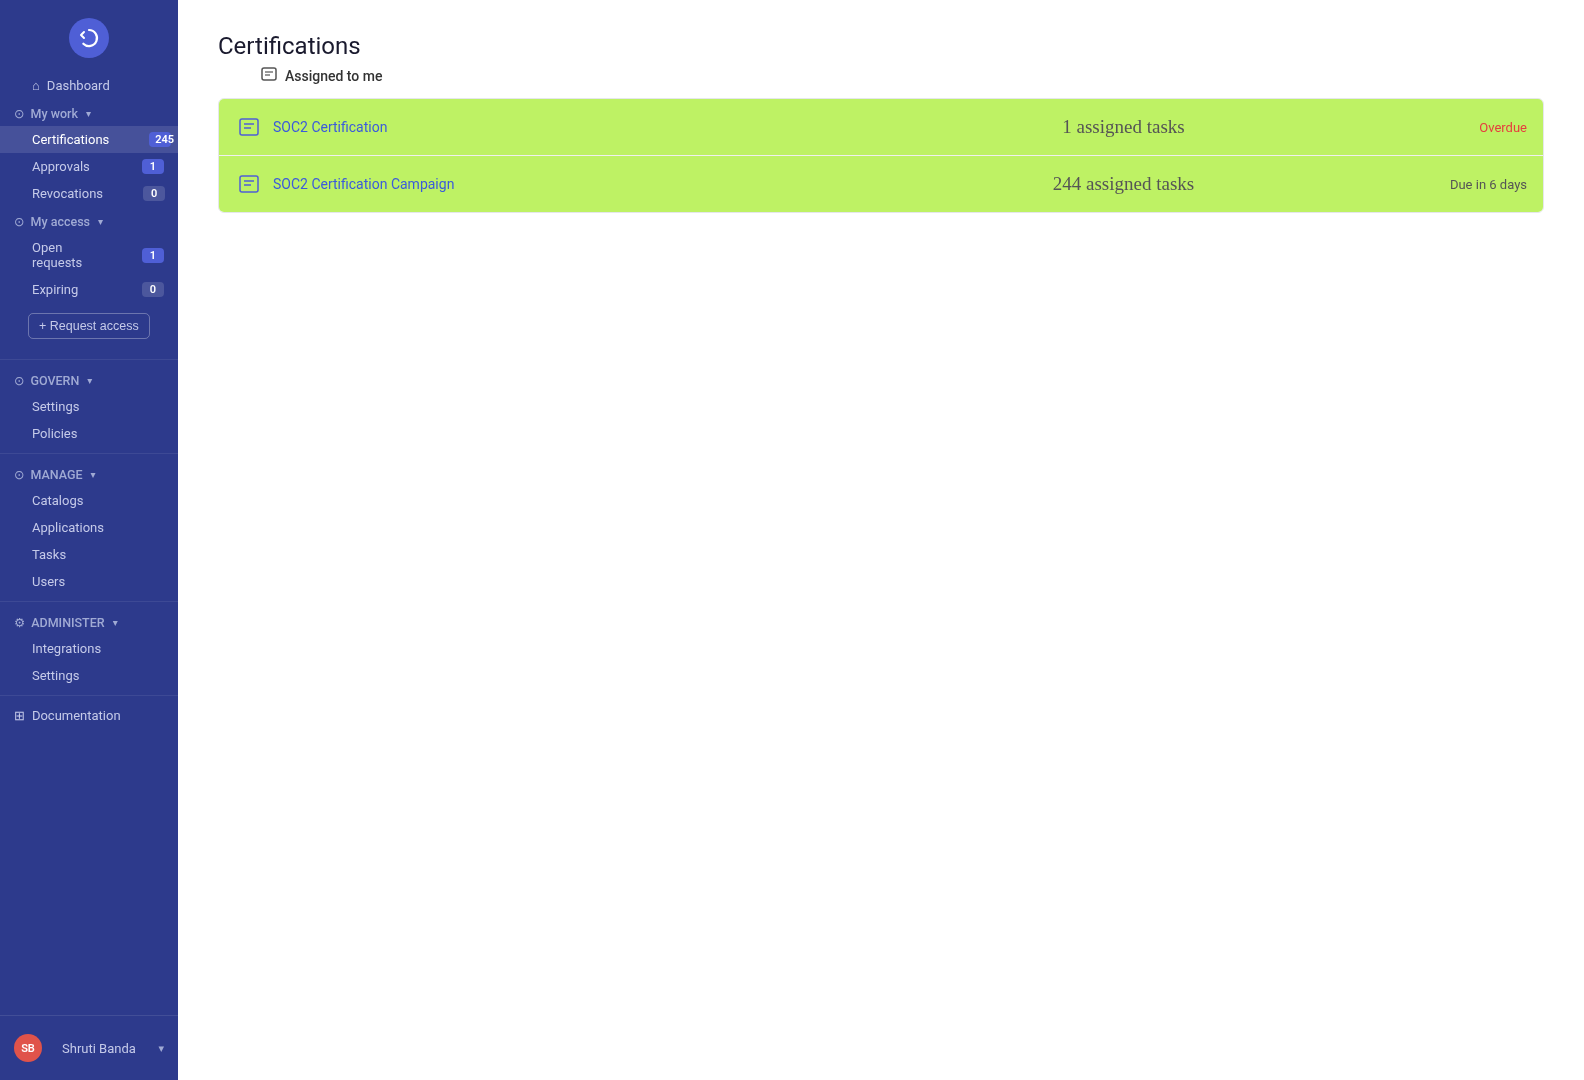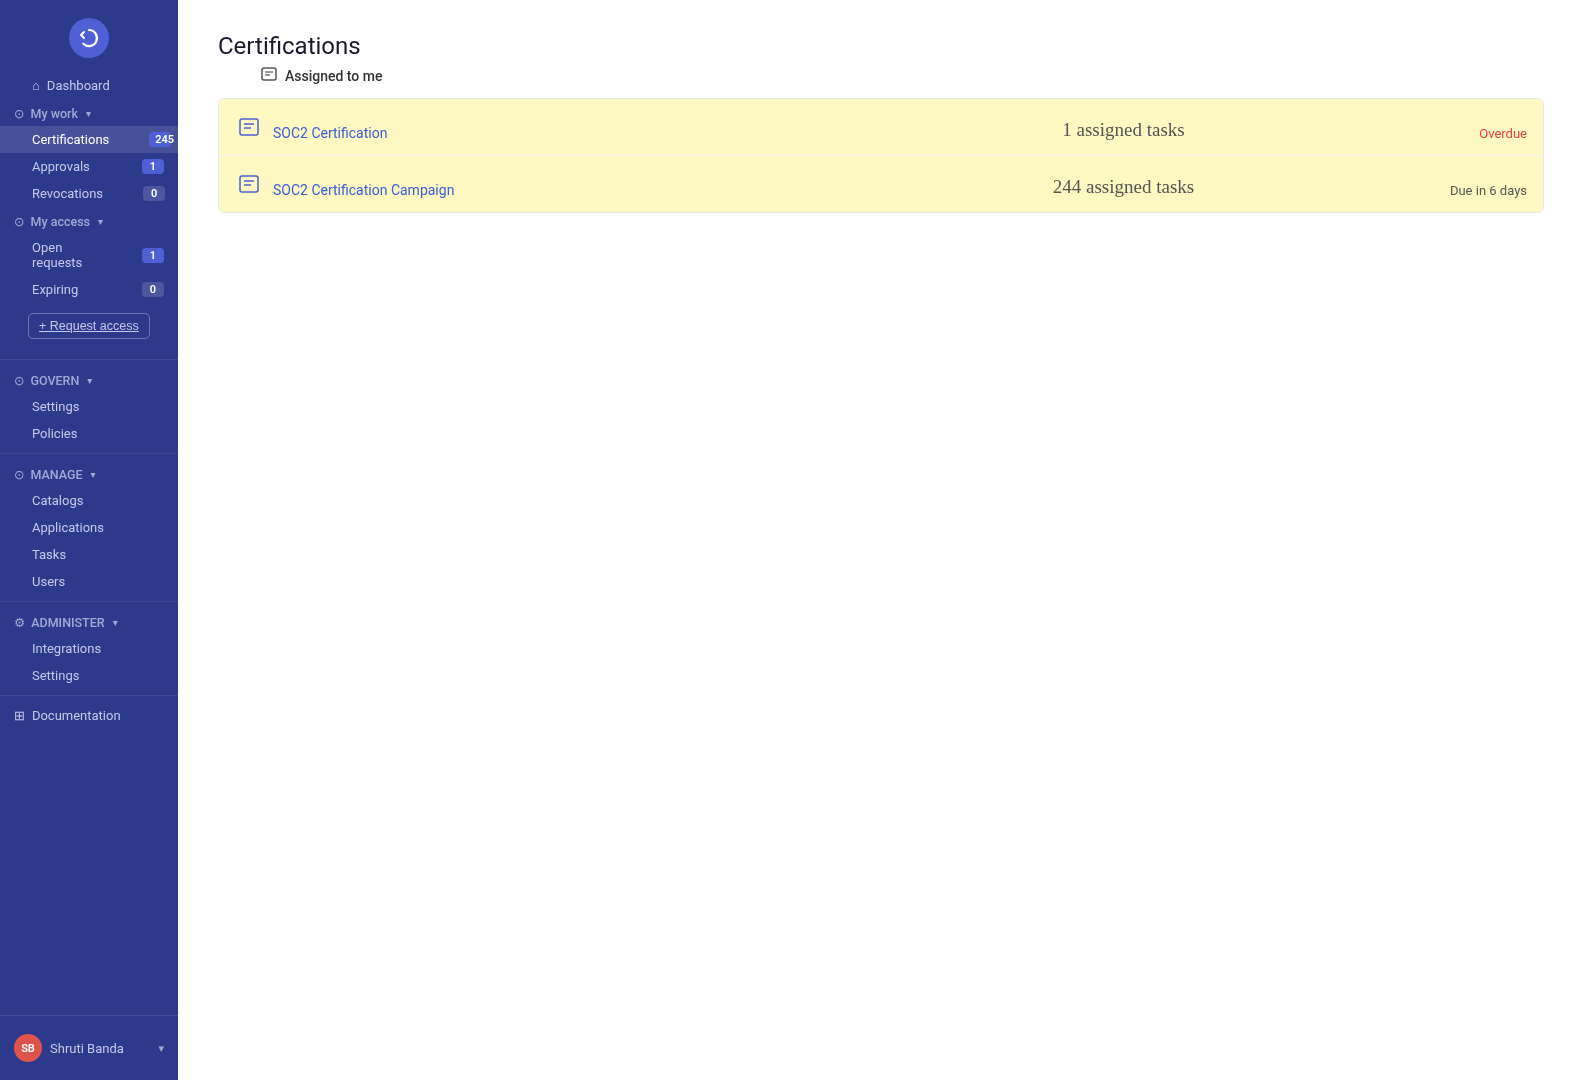--- a/index.html
+++ b/index.html
@@ -96,33 +96,32 @@
       align-items: flex-end;
       gap: 5px;
       margin: 6px 14px 6px 14px;
       padding: 5px 10px;
       background: transparent;
       border: 1px solid rgba(255,255,255,0.3);
       border-radius: 5px;
       color: #c5cae9;
       font-size: 12.5px;
       cursor: pointer;
-      text-decoration: underline;
     }
 
     .sidebar-bottom {
       margin-top: auto;
       border-top: 1px solid rgba(255,255,255,0.1);
       padding: 10px 0;
     }
 
     .user-area {
       display: flex;
       align-items: center;
-      gap: 8px;
+      gap: 20px;
       padding: 8px 14px;
       cursor: pointer;
     }
 
     .user-avatar {
       width: 28px;
       height: 28px;
       border-radius: 50%;
       background: #e0534a;
       display: flex;
@@ -184,24 +183,24 @@
     }
 
     .cert-list {
       border: 1px solid #e5e7eb;
       border-radius: 6px;
       overflow: hidden;
     }
 
     .cert-row {
       display: flex;
-      align-items: flex-end;
+      align-items: center;
       padding: 14px 16px;
       border-bottom: 1px solid #f0f0f0;
-      background: #fef9c3;
+      background: #bef264;
       cursor: pointer;
     }
 
     .cert-row:last-child { border-bottom: none; }
 
     .cert-icon {
       display: flex;
       align-items: center;
       justify-content: center;
       width: 28px;

